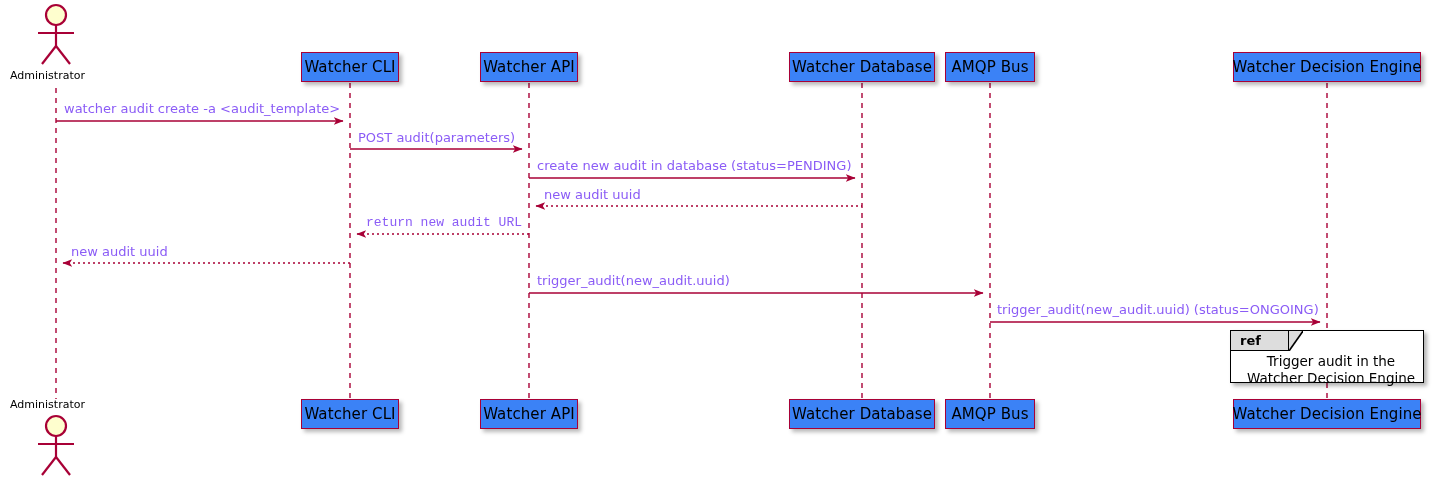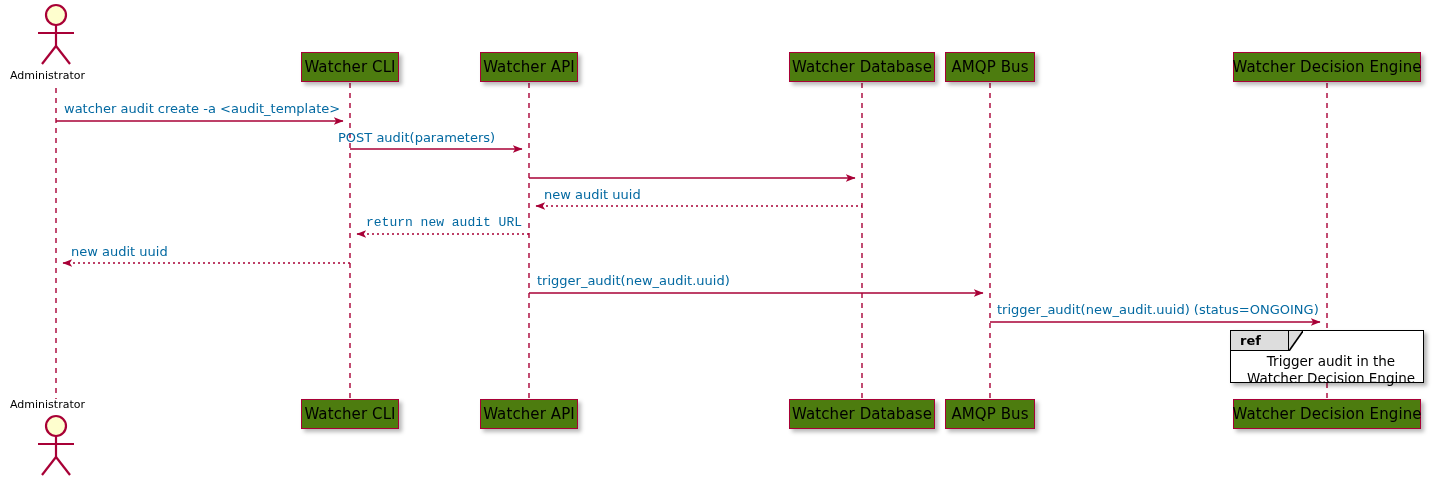--- a/index.html
+++ b/index.html
@@ -20,21 +20,21 @@
   svg.layer {
     position: absolute;
     left: 0;
     top: 0;
     width: 1434px;
     height: 486px;
   }
   .participant-box {
     position: absolute;
     box-sizing: border-box;
-    background: #4d7c0f;
+    background: #3b82f6;
     border: 1.5px solid #A80036;
     box-shadow: 3px 3px 4px rgba(0,0,0,0.28);
     display: flex;
     align-items: center;
     justify-content: center;
     color: #000000;
     font-size: 15px;
     font-family: "DejaVu Sans", sans-serif;
     white-space: nowrap;
     letter-spacing: 0.1px;
@@ -42,21 +42,21 @@
   .actor-label {
     position: absolute;
     font-size: 11px;
     color: #000000;
     white-space: nowrap;
     font-family: "DejaVu Sans", sans-serif;
   }
   .msg-label {
     position: absolute;
     font-size: 13px;
-    color: #0369a1;
+    color: #8b5cf6;
     white-space: nowrap;
     font-family: "DejaVu Sans", sans-serif;
     text-align: center;
   }
   .ref-frame {
     position: absolute;
     box-sizing: border-box;
     background: #FFFFFF;
     border: 1.6px solid #000000;
     box-shadow: 3px 3px 4px rgba(0,0,0,0.30);
@@ -157,22 +157,23 @@
   <div class="participant-box" style="left:480px; top:52px; width:98px; height:30px;">Watcher API</div>
 
   <div class="participant-box" style="left:789px; top:52px; width:146px; height:30px;">Watcher Database</div>
 
   <div class="participant-box" style="left:945px; top:52px; width:90px; height:30px;">AMQP Bus</div>
 
   <div class="participant-box" style="left:1233px; top:52px; width:188px; height:30px;">Watcher Decision Engine</div>
 
   <div class="msg-label" style="left:64px; top:101px;">watcher audit create -a &lt;audit_template&gt;</div>
 
-  <div class="msg-label" style="left:338px; top:130px;">POST audit(parameters)</div>
-
+  <div class="msg-label" style="left:358px; top:130px;">POST audit(parameters)</div>
+
+  <div class="msg-label" style="left:537px; top:158px;">create new audit in database (status=PENDING)</div>
 
   <div class="msg-label" style="left:544px; top:187px;">new audit uuid</div>
 
   <div class="msg-label" style="left:366px; top:215px;font-family:Liberation Mono, monospace;">return new audit URL</div>
 
   <div class="msg-label" style="left:71px; top:244px;">new audit uuid</div>
 
   <div class="msg-label" style="left:997px; top:302px;">trigger_audit(new_audit.uuid) (status=ONGOING)</div>
 
   <div class="msg-label" style="left:537px; top:273px;">trigger_audit(new_audit.uuid)</div>

